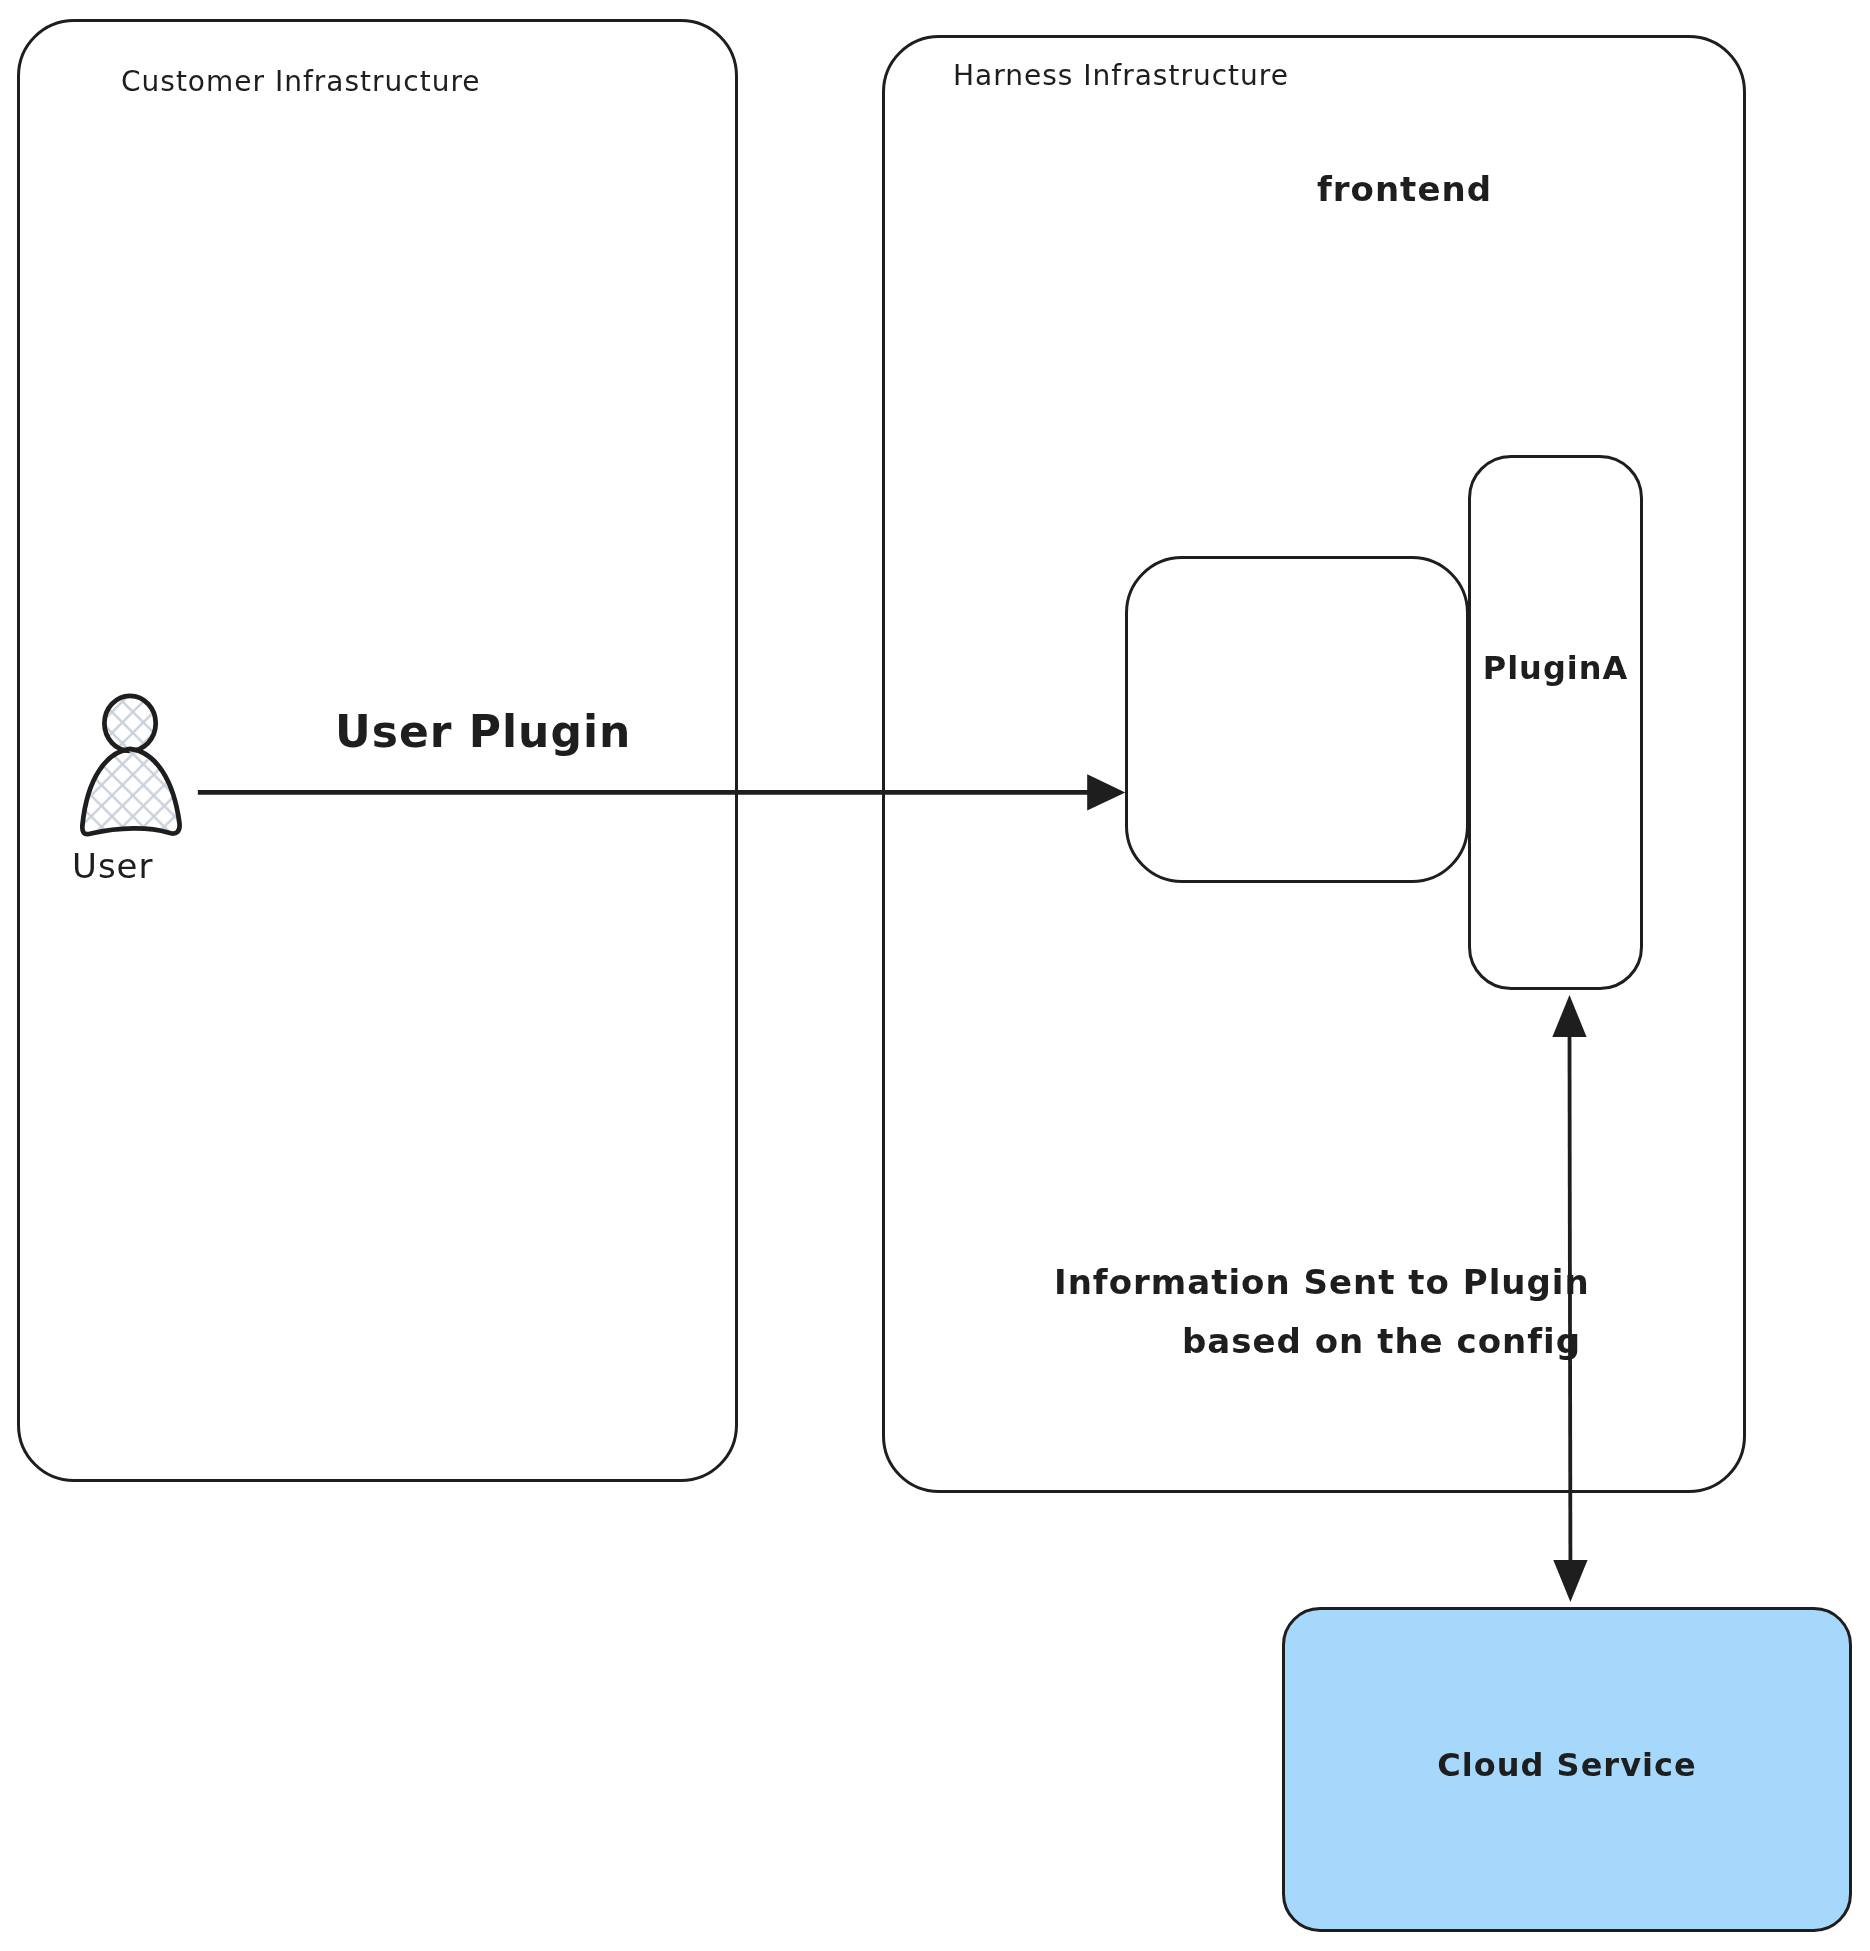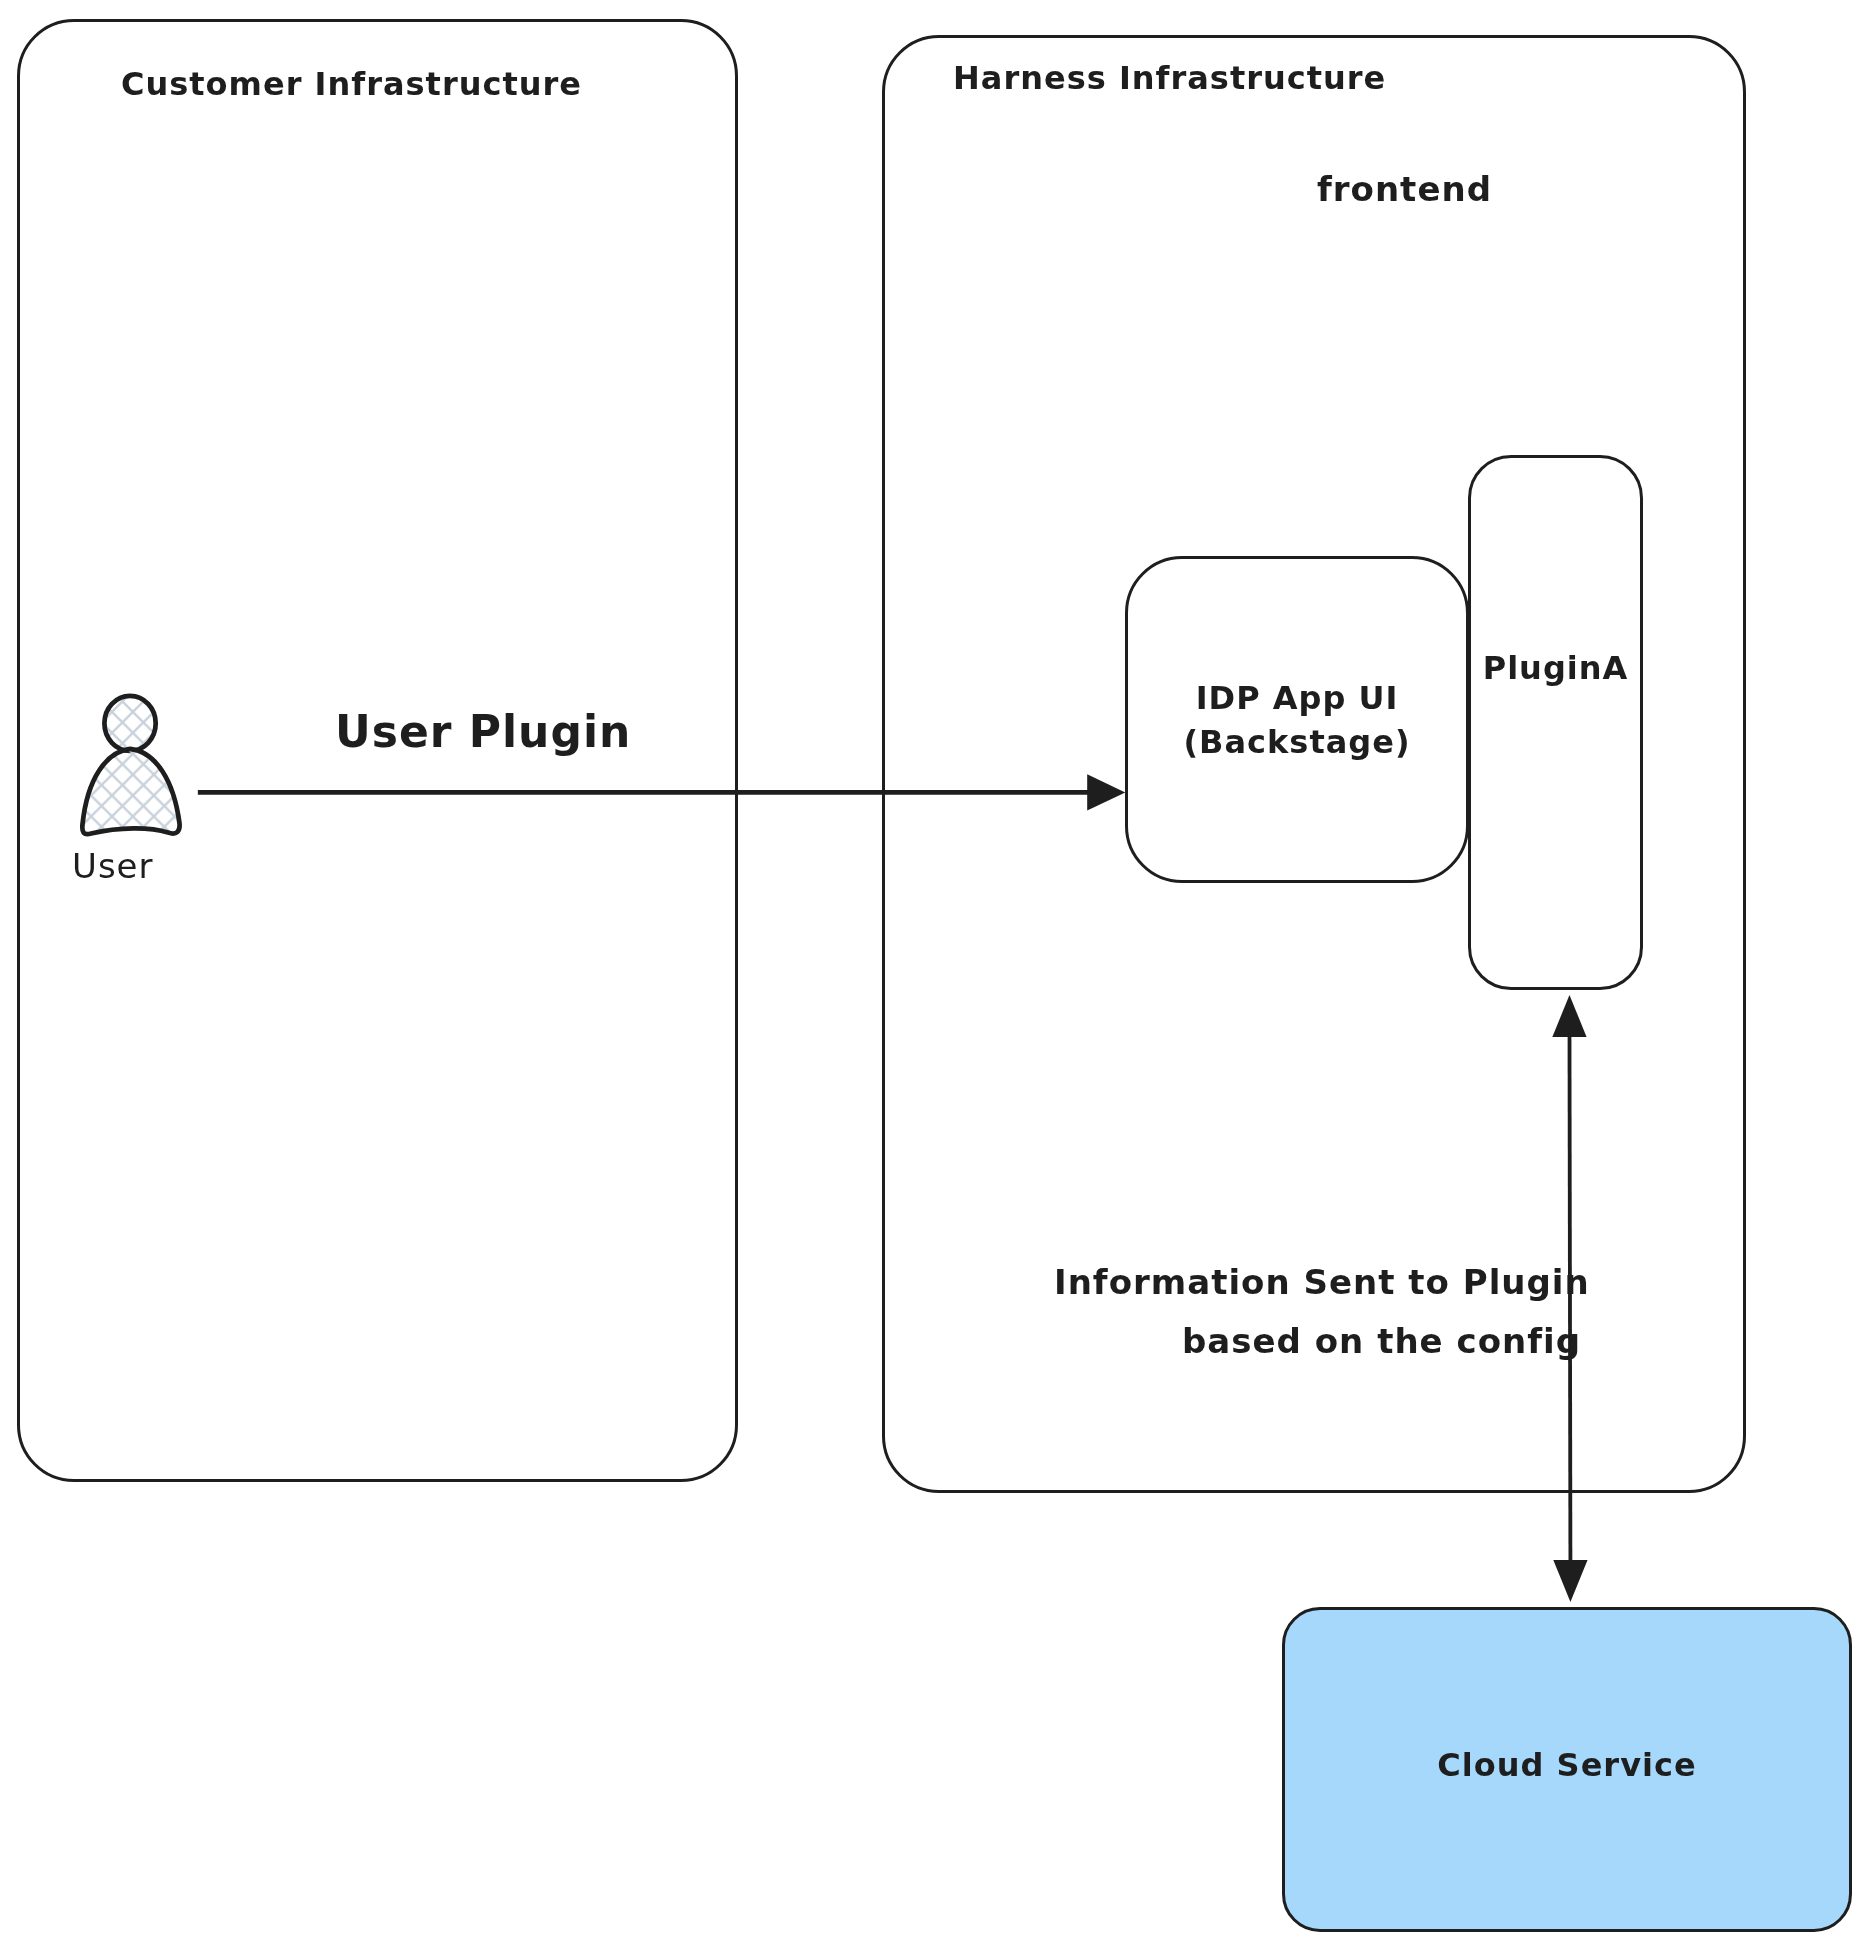--- a/index.html
+++ b/index.html
@@ -6,21 +6,21 @@
     --stroke:#1e1e1e;
     --cloud-fill:#a5d8fa;
     --hatch:#c9d2dc;
   }
   html,body{margin:0;padding:0;background:#ffffff;}
   .canvas{
     position:relative;width:1871px;height:1952px;background:#ffffff;overflow:hidden;
     font-family:"DejaVu Sans",sans-serif;color:var(--stroke);
   }
   .box{position:absolute;background:#ffffff;border:3.8px solid var(--stroke);box-sizing:border-box;}
-  .container-title{position:absolute;font-size:32px;font-weight:700;letter-spacing:1px;white-space:nowrap;}
+  .container-title{position:absolute;font-size:28px;font-weight:400;letter-spacing:1px;white-space:nowrap;}
   .node-label{position:absolute;display:flex;align-items:center;justify-content:center;
     text-align:center;font-size:32px;font-weight:600;line-height:44px;letter-spacing:1px;}
   .floating-label{position:absolute;font-size:34px;font-weight:600;letter-spacing:1px;white-space:nowrap;}
   .customer-box{left:17px;top:19px;width:721px;height:1463px;border-radius:57px;}
   .harness-box{left:882px;top:35px;width:864px;height:1458px;border-radius:57px;}
   .idp-box{left:1125px;top:556px;width:344px;height:327px;border-radius:57px;border-width:3.3px;z-index:3;}
   .plugin-box{left:1468px;top:455px;width:175px;height:535px;border-radius:43px;border-width:3.3px;z-index:2;}
   .cloud-box{left:1282px;top:1607px;width:570px;height:325px;border-radius:38px;background:var(--cloud-fill);z-index:2;}
   .customer-title{left:121px;top:65px;}
   .harness-title{left:937px;top:59px;margin-left:16px;}
@@ -38,24 +38,20 @@
 <div class="canvas">
 
   <div class="box customer-box"></div>
   <div class="container-title customer-title">Customer Infrastructure</div>
 
   <div class="box harness-box"></div>
   <div class="container-title harness-title">Harness Infrastructure</div>
   <div class="floating-label frontend-label">frontend</div>
 
   <div class="box idp-box"></div>
-  <div class="node-label" style="left:1125px;top:556px;width:344px;height:327px;flex-direction:column;z-index:3;">
-    <span>IDP App UI</span>
-    <span>(Backstage)</span>
-  </div>
 
   <div class="box plugin-box"></div>
   <div class="node-label" style="left:1468px;top:455px;width:175px;height:426px;z-index:3;">PluginA</div>
 
   <div class="box cloud-box"></div>
   <div class="node-label" style="left:1282px;top:1607px;width:570px;height:315px;z-index:3;">Cloud Service</div>
 
   <svg class="user-svg" viewBox="0 0 128 160">
     <defs>
       <pattern id="crosshatch" width="22" height="22" patternUnits="userSpaceOnUse">

